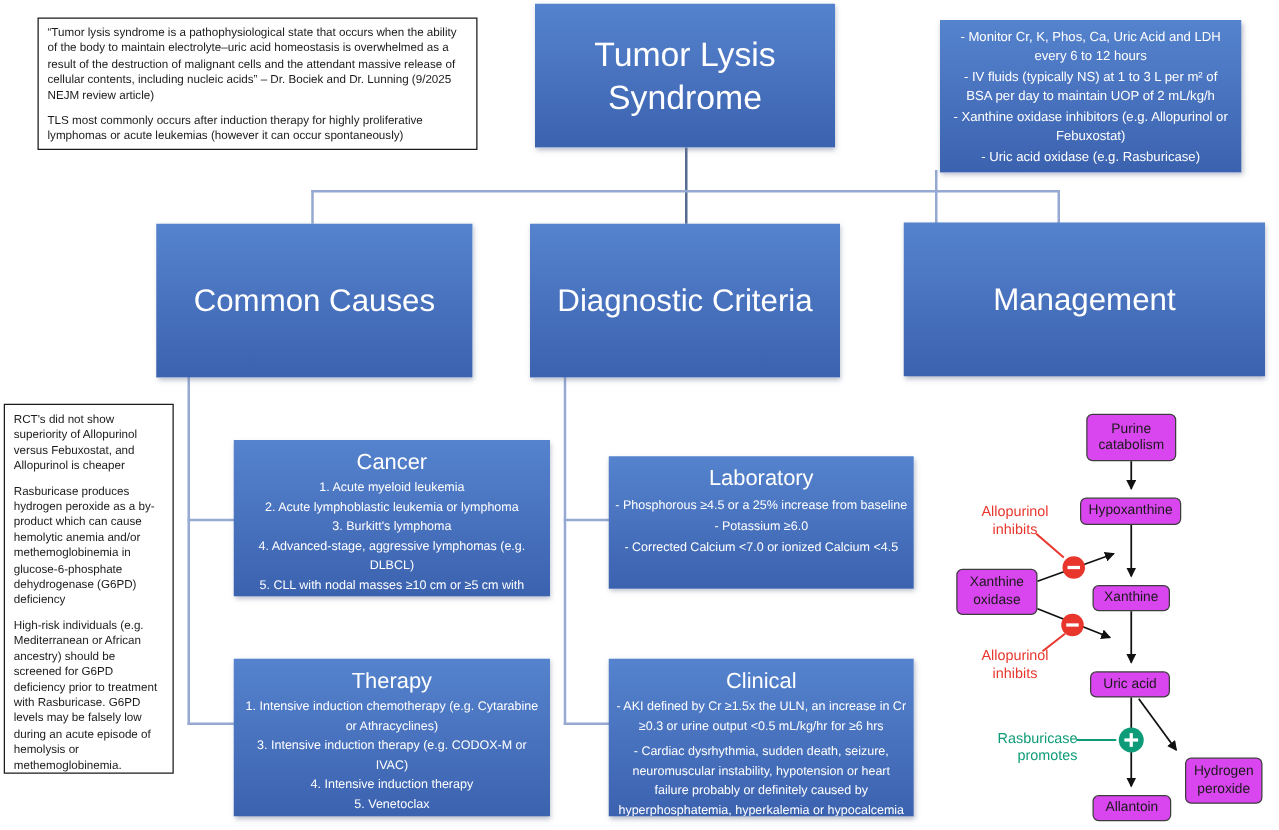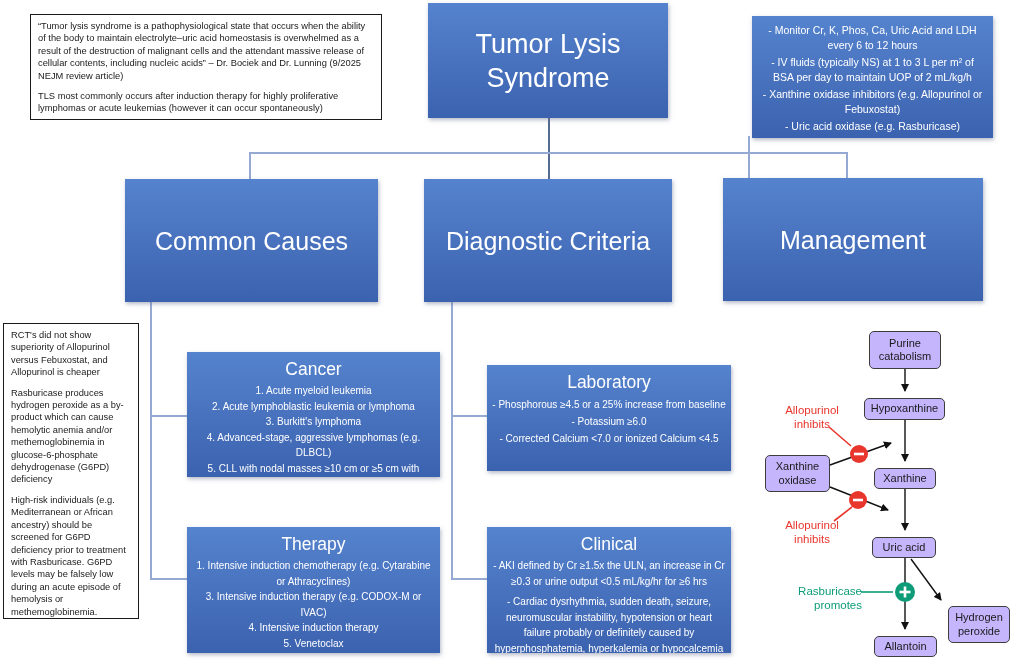--- a/index.html
+++ b/index.html
@@ -20,21 +20,21 @@
   .sb-title{font-size:17.5px;line-height:22px;margin:1px 0 3px 0;}
   .sb-item{font-size:10px;line-height:15.5px;width:100%;}
   .mon-item{font-size:10.5px;line-height:15px;margin-bottom:2px;width:100%;text-align:center;}
   
   .whitebox{position:absolute;z-index:2;background:#fff;border:1px solid #1a1a1a;
             box-sizing:border-box;padding:5px 7px;font-size:9.3px;line-height:12.4px;
             color:#1a1a1a;overflow:hidden;}
   .whitebox p{margin:0 0 8px 0;}
   .whitebox p:last-child{margin-bottom:0;}
   
-  .pnode{position:absolute;z-index:2;background:#c4b5fd;border:1.4px solid #3d3d3d;
+  .pnode{position:absolute;z-index:2;background:#d946ef;border:1.4px solid #3d3d3d;
          border-radius:5px;box-sizing:border-box;display:flex;align-items:center;
          justify-content:center;text-align:center;font-size:11px;line-height:13.5px;
          color:#1a1a1a;padding:1px 3px;}
   .anno{position:absolute;z-index:4;font-size:11.5px;line-height:14px;text-align:center;}
   .anno.red{color:#e8362d;}
   .anno.green{color:#0d9c77;text-align:right;}
   #pathway-svg{position:absolute;left:740px;top:325px;z-index:3;}
 </style>
 </head>
 <body>
@@ -69,21 +69,21 @@
     <div class="mon-item">- Xanthine oxidase inhibitors (e.g. Allopurinol or Febuxostat)</div>
     <div class="mon-item">- Uric acid oxidase (e.g. Rasburicase)</div>
   </div>
 
   <div class="bluebox cat" style="left:125px;top:179px;width:253px;height:123px;">
     <span>Common Causes</span>
   </div>
   <div class="bluebox cat" style="left:424px;top:179px;width:248px;height:123px;">
     <span>Diagnostic Criteria</span>
   </div>
-  <div class="bluebox cat" style="left:723px;top:178px;width:260px;height:123px;">
+  <div class="bluebox cat" style="left:723px;top:178px;width:289px;height:123px;">
     <span>Management</span>
   </div>
 
   <div class="whitebox" style="left:3px;top:323px;width:136px;height:296px;">
     <p>RCT's did not show superiority of Allopurinol versus Febuxostat, and Allopurinol is cheaper</p>
     <p>Rasburicase produces hydrogen peroxide as a by-product which can cause hemolytic anemia and/or methemoglobinemia in glucose-6-phosphate dehydrogenase (G6PD) deficiency</p>
     <p>High-risk individuals (e.g. Mediterranean or African ancestry) should be screened for G6PD deficiency prior to treatment with Rasburicase. G6PD levels may be falsely low during an acute episode of hemolysis or methemoglobinemia. Methemoglobinemia can be treated with methylene blue</p>
   </div>
 
   <div class="bluebox subbox" style="left:187px;top:352px;width:253px;height:125px;">

